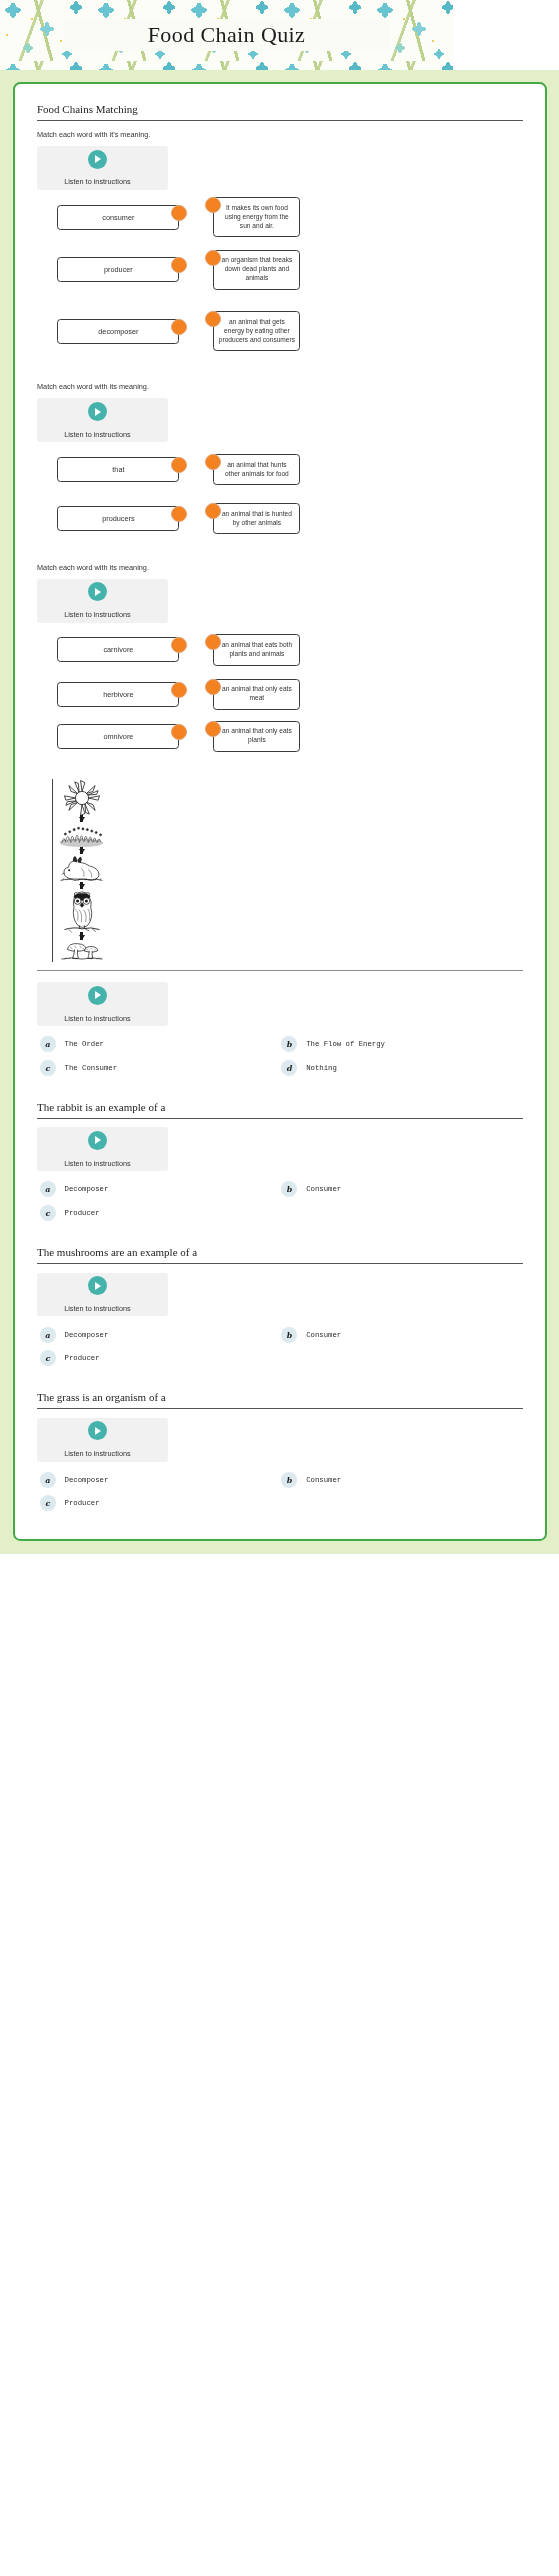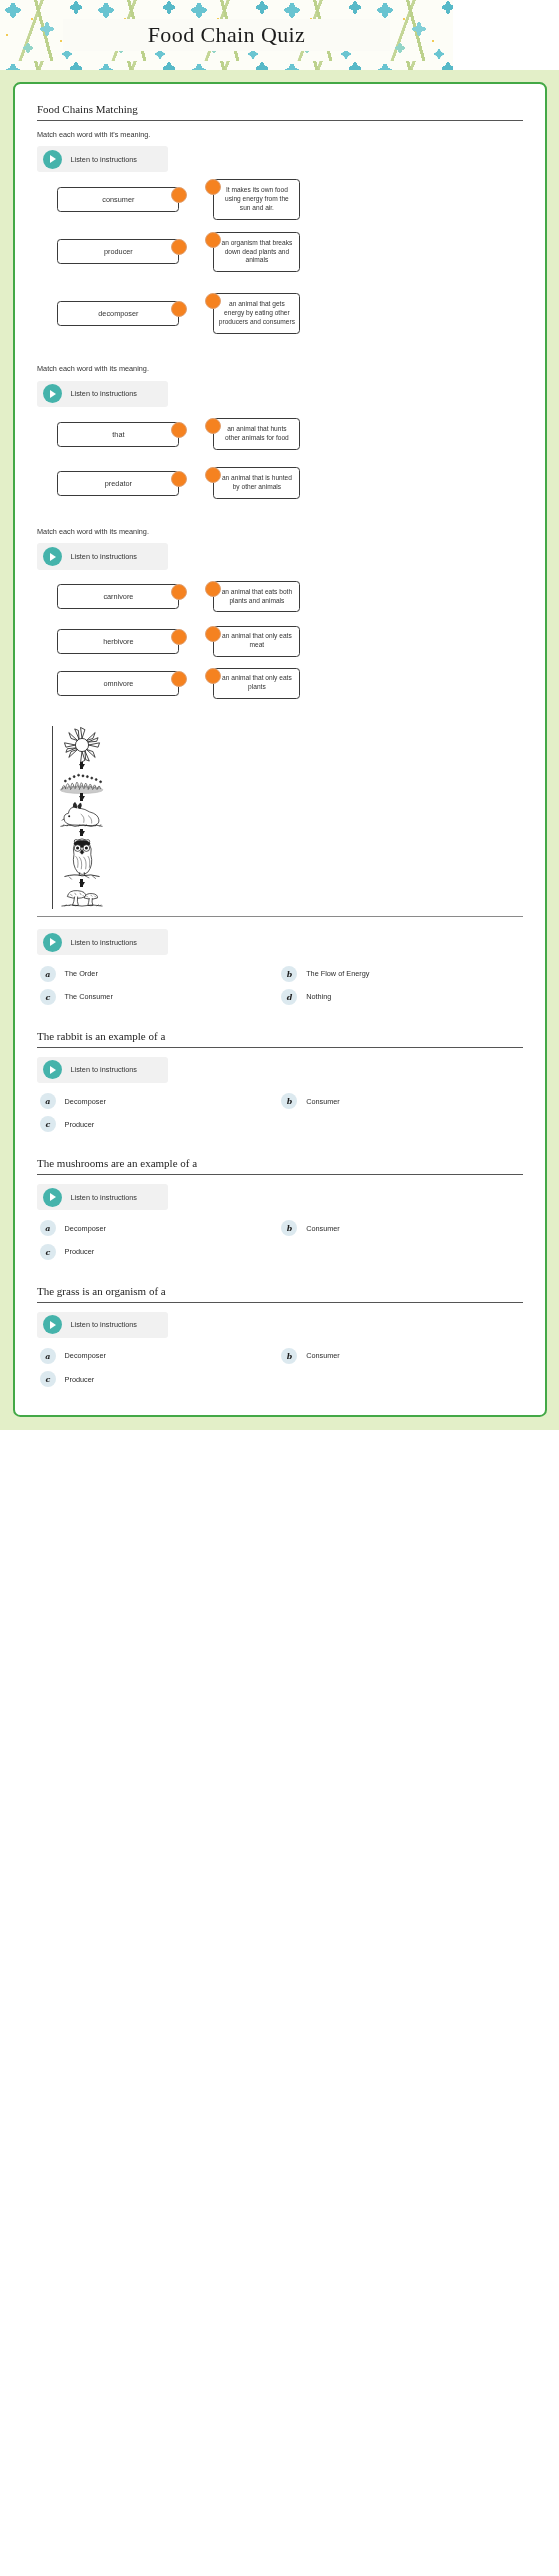--- a/index.html
+++ b/index.html
@@ -98,20 +98,21 @@
   
   .audio-btn {
     display: inline-flex;
     align-items: center;
     gap: 8.7px;
     background: #f1f1f1;
     border-radius: 2.9px;
     padding: 3.6px 16px 3.6px 5.8px;
     margin-bottom: 10.2px;
     min-width: 131px;
+    flex-direction: column;
   }
   .play-circle {
     width: 19px; height: 19px;
     border-radius: 50%;
     background: #45b3ab;
     display: flex;
     align-items: center;
     justify-content: center;
     flex: 0 0 auto;
   }
@@ -243,20 +244,21 @@
     justify-content: center;
     font-family: "DejaVu Serif", serif;
     font-style: italic;
     font-weight: bold;
     font-size: 8px;
     flex: 0 0 auto;
   }
   .choice-label {
     font-size: 7.3px;
     color: #2b2b2b;
+    font-family: Liberation Mono, monospace;
   }
 </style>
 </head>
 <body>
 
 <div class="banner">
   <div class="banner-pattern"></div>
   <div class="banner-title-plate">
     <div class="banner-title">Food Chain Quiz</div>
   </div>
@@ -336,21 +338,21 @@
     <div class="match-grid">
       <div class="match-col left">
         <div class="match-row" style="height:34px">
           <div class="left-item">
             <div class="word-box">that</div>
             <span class="dot right-side"></span>
           </div>
         </div>
         <div class="match-row" style="height:38px">
           <div class="left-item">
-            <div class="word-box">predator</div>
+            <div class="word-box">producers</div>
             <span class="dot right-side"></span>
           </div>
         </div>
       </div>
 
       <div class="match-col spacer"></div>
 
       <div class="match-col right">
         <div class="match-row" style="height:34px">
           <div class="right-item">

